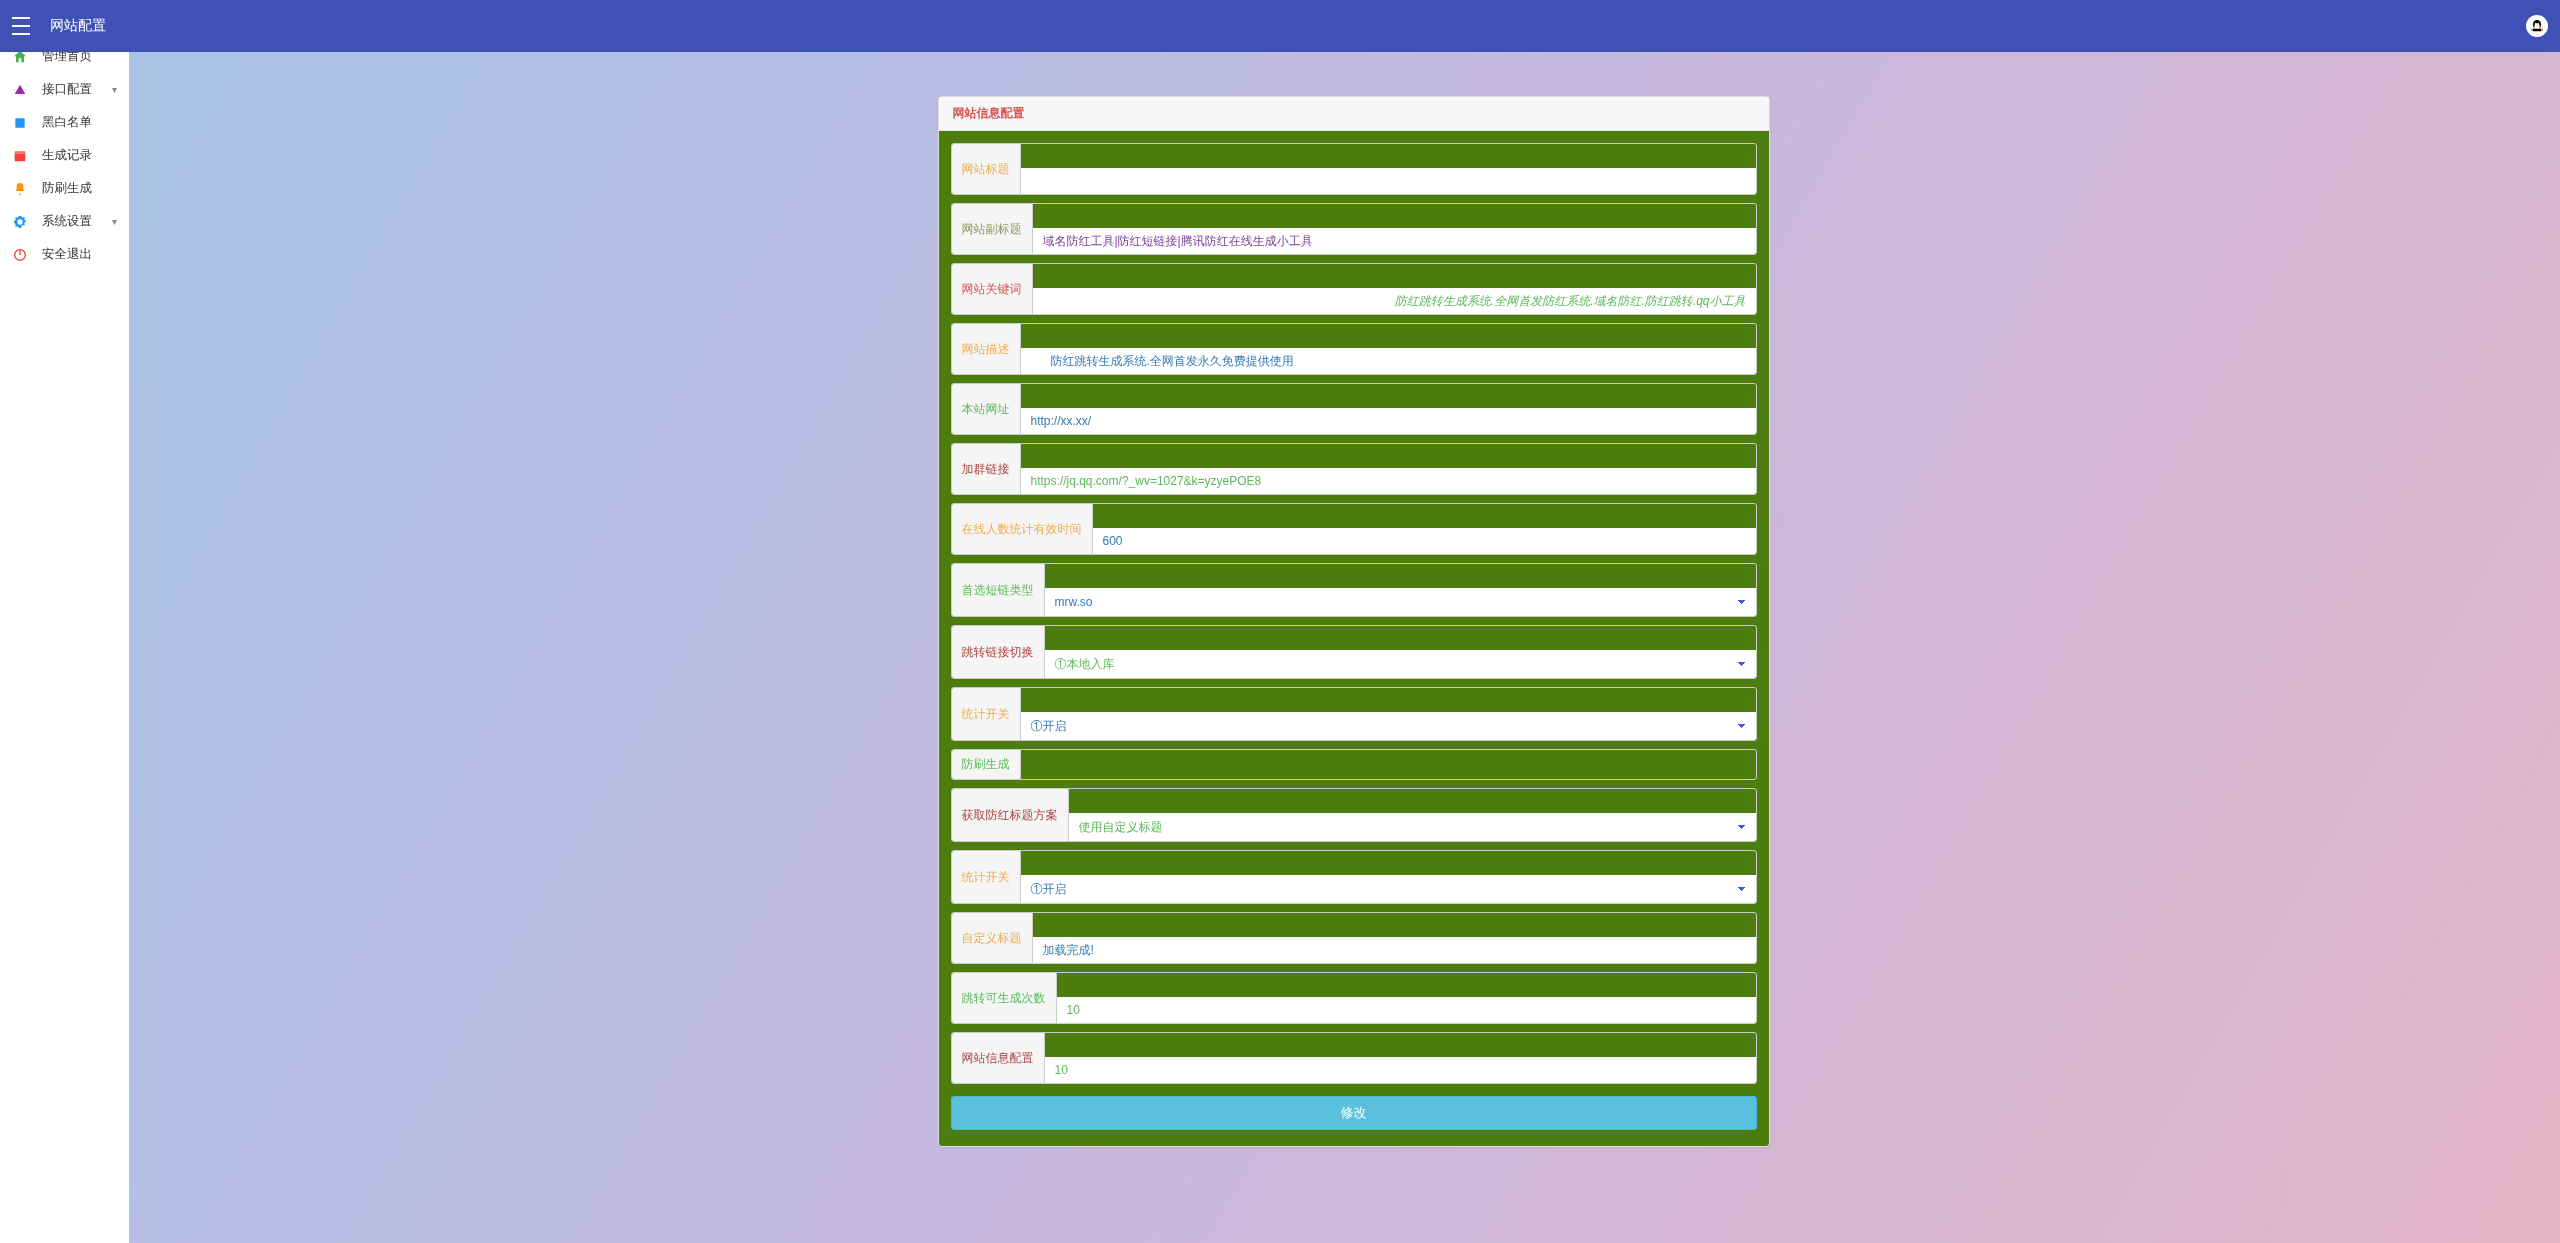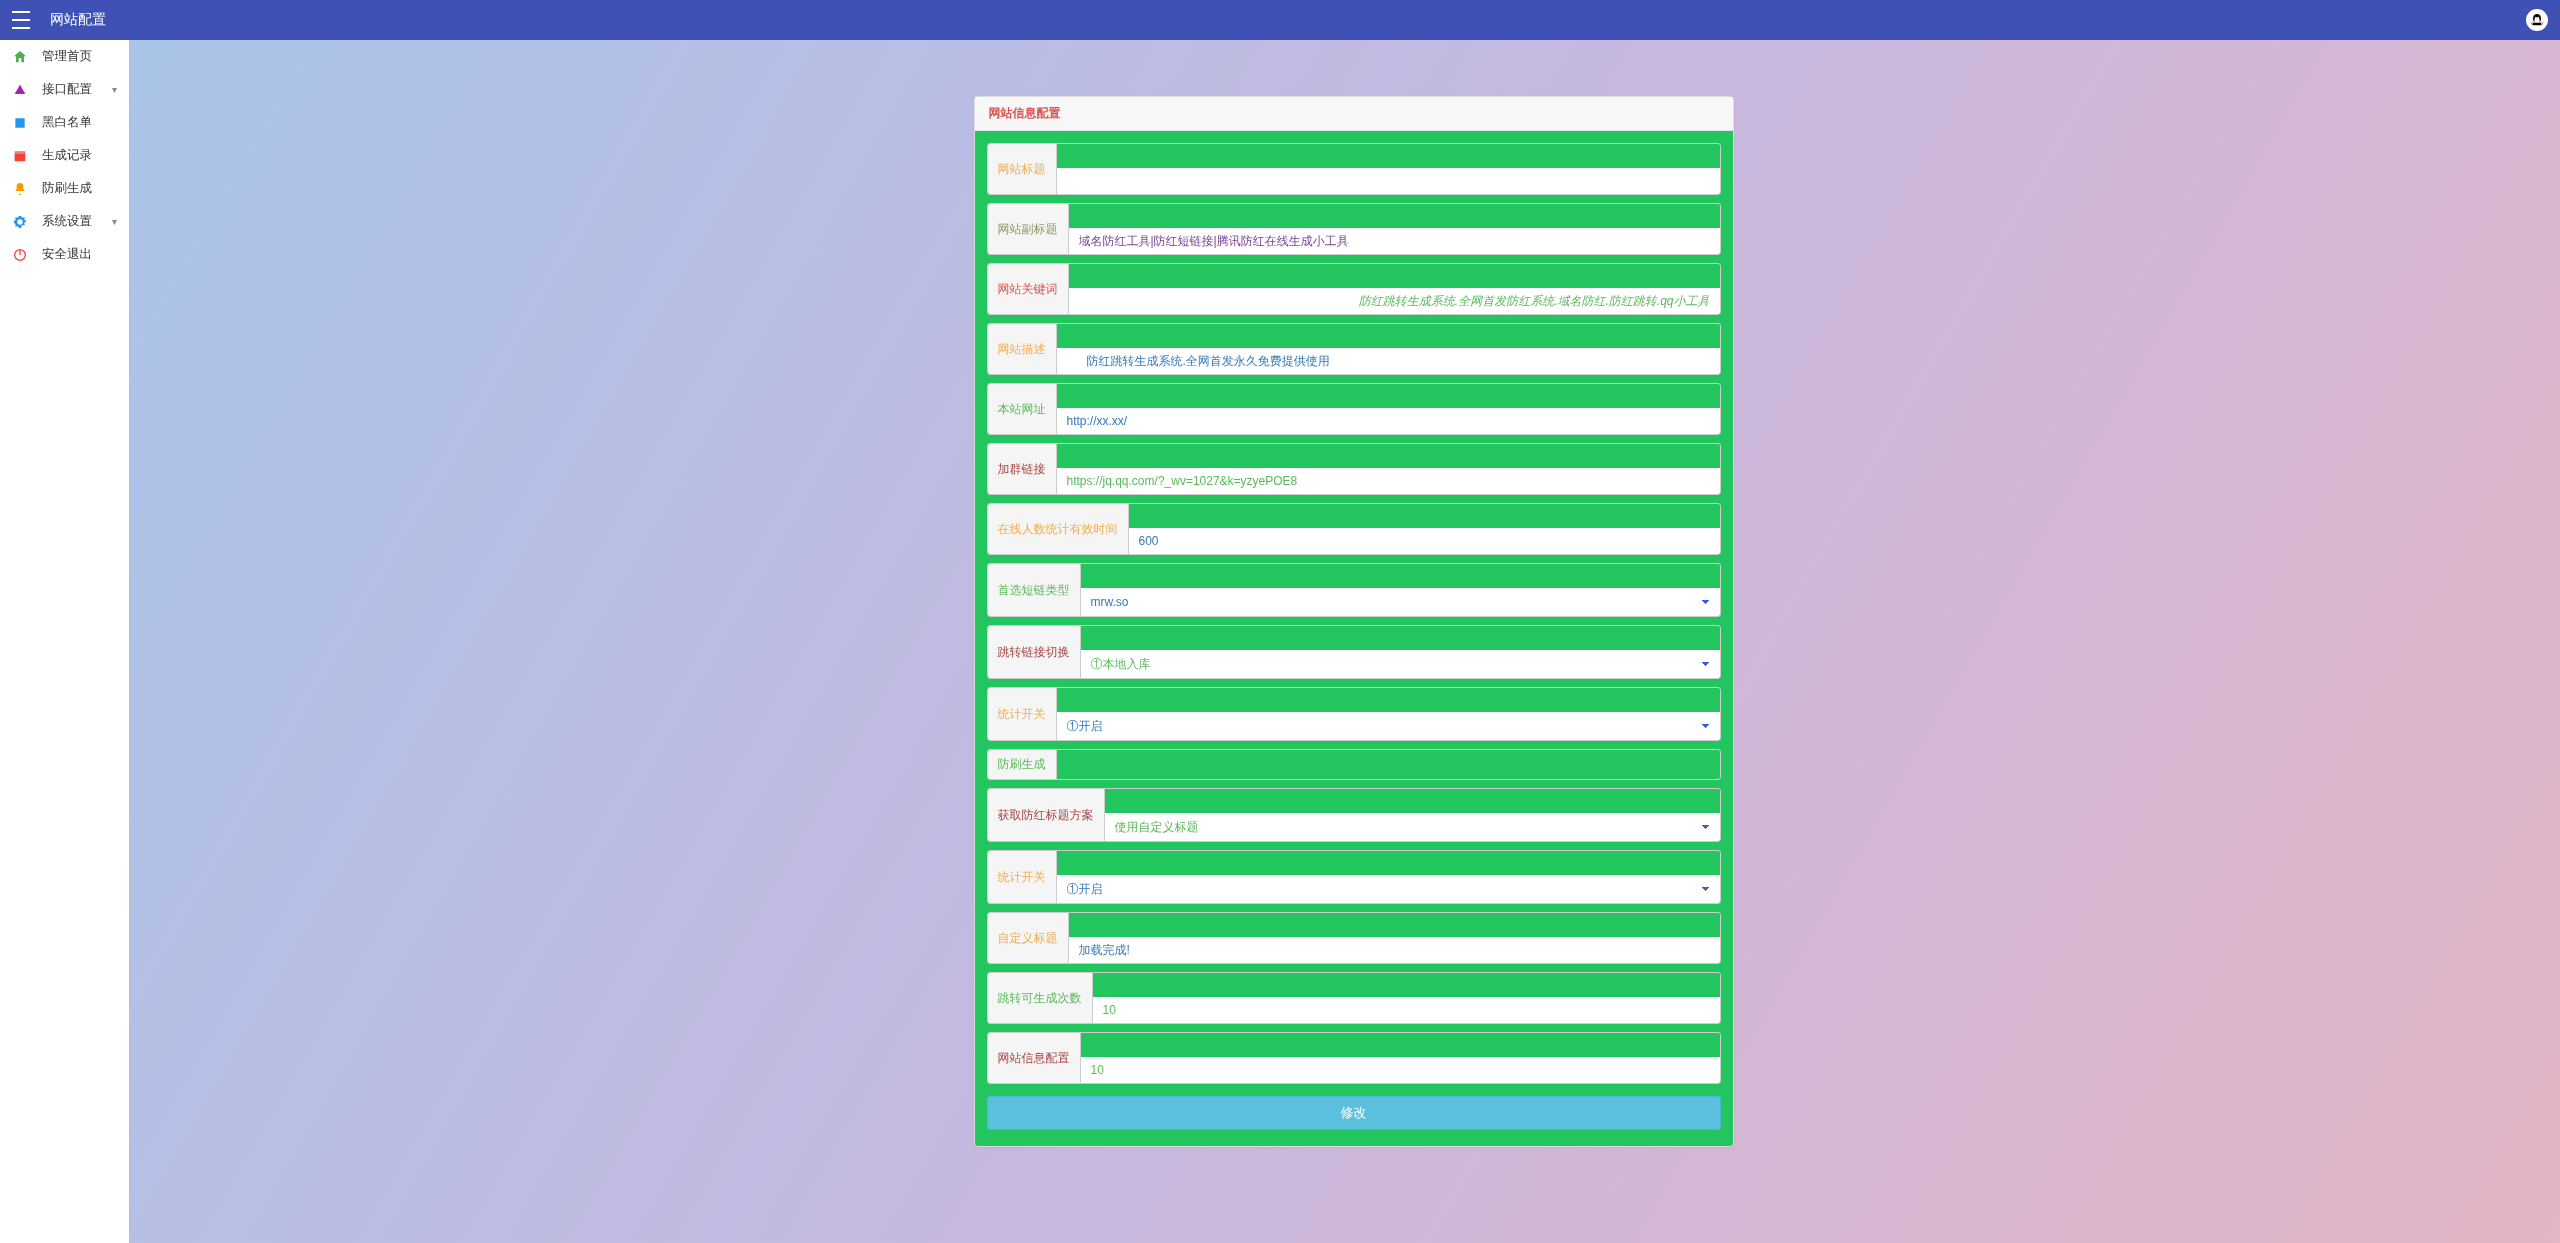--- a/index.html
+++ b/index.html
@@ -4,21 +4,21 @@
 <style>
 * { box-sizing: border-box; margin: 0; padding: 0; }
 body {
   font-family: "Microsoft YaHei", Arial, sans-serif;
   font-size: 12px;
   background: linear-gradient(120deg, #a6c5e8 0%, #c5b8e0 50%, #e3b5c5 100%);
   min-height: 100vh;
   overflow-x: hidden;
 }
 .header {
-  height: 40px;
+  height: 52px;
   background: #3f51b5;
   color: #fff;
   display: flex;
   align-items: center;
   padding: 0 12px;
   position: fixed;
   top: 0; left: 0; right: 0;
   z-index: 100;
 }
 .header .menu-btn { cursor: pointer; width: 18px; height: 18px; display:flex; flex-direction:column; justify-content:space-between; }
@@ -47,23 +47,23 @@
 }
 .sidebar-item .icon { width: 16px; height:16px; margin-right: 14px; display:flex; align-items:center; justify-content:center; }
 .sidebar-item .chev { margin-left:auto; color:#888; font-size:10px; }
 
 .main {
   margin-left: 147px;
   padding-top: 40px;
   min-height: 100vh;
 }
 .panel {
-  width: 760px;
+  width: 832px;
   margin: 56px auto 40px;
-  background: #22c55e;
+  background: #4d7c0f;
   border: 1px solid #ddd;
   border-radius: 4px;
   box-shadow: 0 1px 3px rgba(0,0,0,0.05);
 }
 .panel-head {
   background: #f7f7f7;
   border-bottom: 1px solid #e5e5e5;
   padding: 8px 14px;
   color: #d9534f;
   font-weight: bold;

